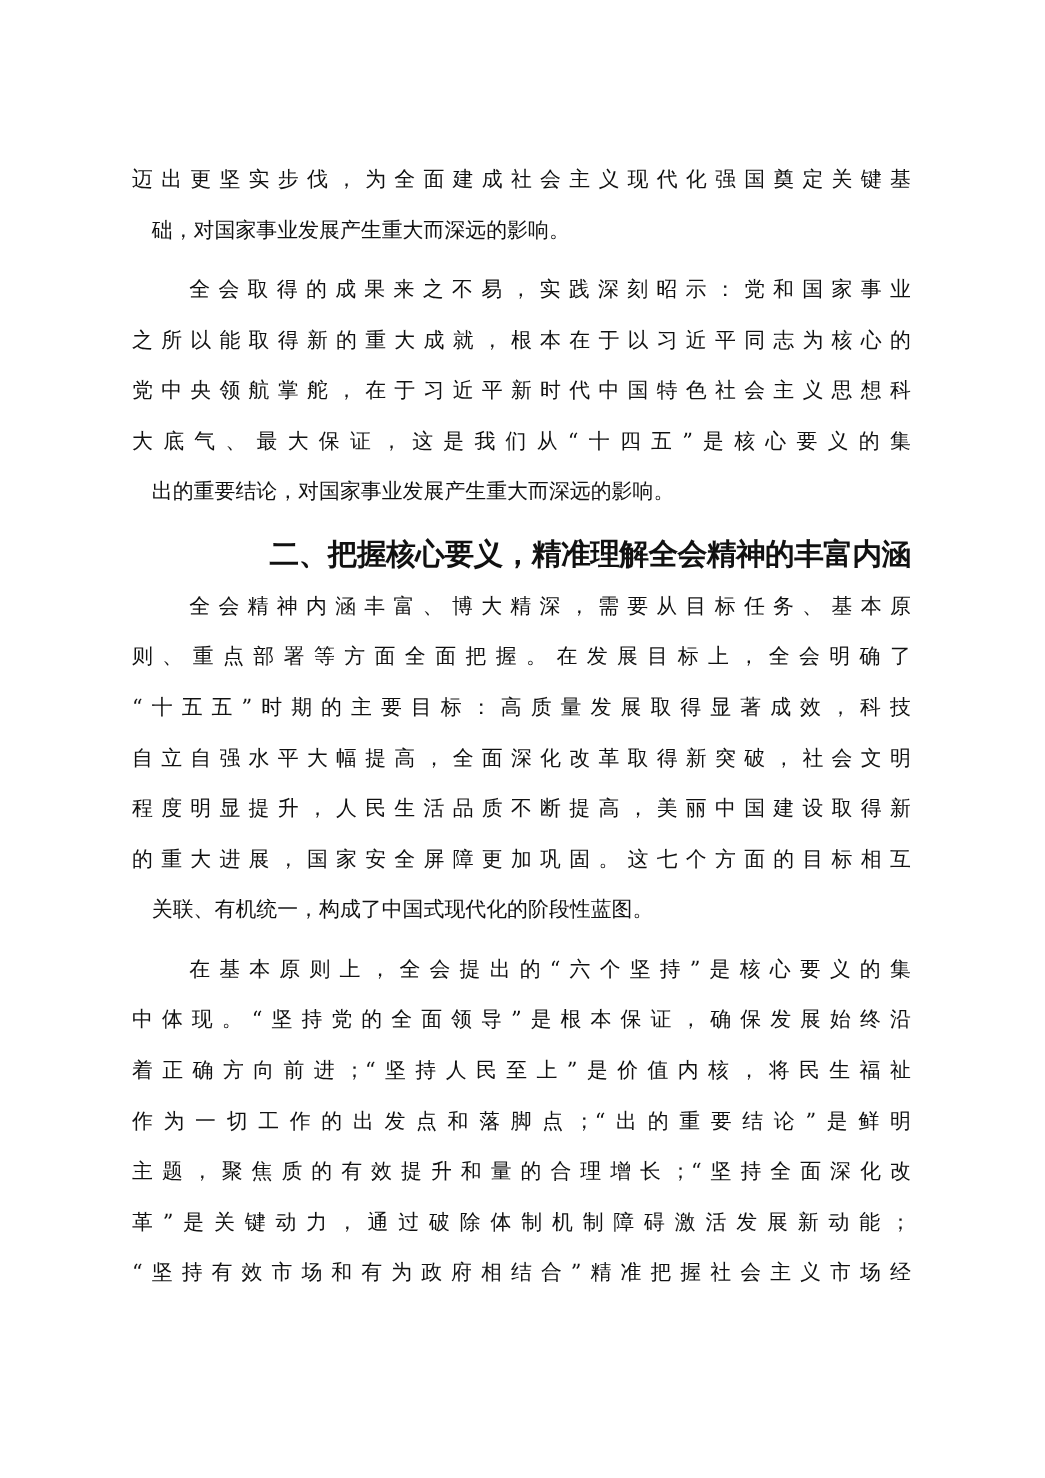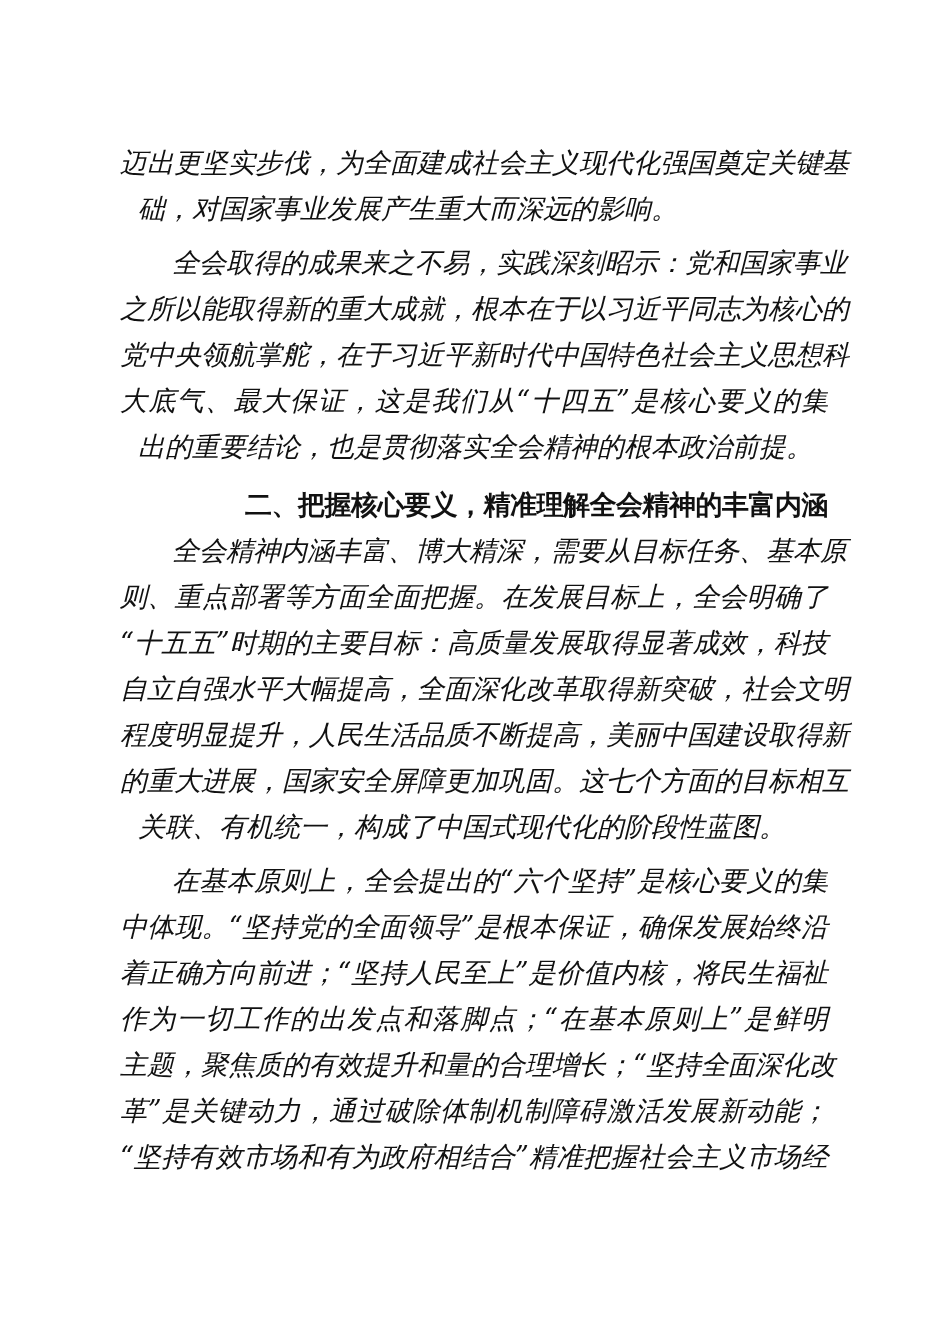--- a/index.html
+++ b/index.html
@@ -17,26 +17,25 @@
     }
     .page {
       position: absolute;
       left: 120px;
       top: 140px;
       width: 708px;
     }
     .line {
       height: 46px;
       line-height: 46px;
-      font-size: 27px;
+      font-size: 19px;
       white-space: nowrap;
       text-align: justify;
       text-align-last: justify;
       letter-spacing: 0px;
-      font-style: italic;
     }
     .line.last {
       text-align-last: left;
       margin-left: 18px;
     }
     .line.indent {
       padding-left: 52px;
     }
     .heading {
       height: 46px;
@@ -62,38 +61,38 @@
   <div class="paragraph">
     <div class="line">迈出更坚实步伐，为全面建成社会主义现代化强国奠定关键基</div>
     <div class="line last">础，对国家事业发展产生重大而深远的影响。</div>
   </div>
 
   <div class="paragraph">
     <div class="line indent">全会取得的成果来之不易，实践深刻昭示：党和国家事业</div>
     <div class="line">之所以能取得新的重大成就，根本在于以习近平同志为核心的</div>
     <div class="line">党中央领航掌舵，在于习近平新时代中国特色社会主义思想科</div>
     <div class="line">大底气、最大保证，这是我们从“十四五”是核心要义的集</div>
-    <div class="line last">出的重要结论，也是贯彻落实全会精神的根本政治前提。</div>
+    <div class="line last">出的重要结论，对国家事业发展产生重大而深远的影响。</div>
   </div>
 
   <div class="heading">二、把握核心要义，精准理解全会精神的丰富内涵</div>
 
   <div class="paragraph">
     <div class="line indent">全会精神内涵丰富、博大精深，需要从目标任务、基本原</div>
     <div class="line">则、重点部署等方面全面把握。在发展目标上，全会明确了</div>
     <div class="line">“十五五”时期的主要目标：高质量发展取得显著成效，科技</div>
     <div class="line">自立自强水平大幅提高，全面深化改革取得新突破，社会文明</div>
     <div class="line">程度明显提升，人民生活品质不断提高，美丽中国建设取得新</div>
     <div class="line">的重大进展，国家安全屏障更加巩固。这七个方面的目标相互</div>
     <div class="line last">关联、有机统一，构成了中国式现代化的阶段性蓝图。</div>
   </div>
 
   <div class="paragraph">
     <div class="line indent">在基本原则上，全会提出的“六个坚持”是核心要义的集</div>
     <div class="line">中体现。“坚持党的全面领导”是根本保证，确保发展始终沿</div>
     <div class="line">着正确方向前进；“坚持人民至上”是价值内核，将民生福祉</div>
-    <div class="line">作为一切工作的出发点和落脚点；“在基本原则上”是鲜明</div>
+    <div class="line">作为一切工作的出发点和落脚点；“出的重要结论”是鲜明</div>
     <div class="line">主题，聚焦质的有效提升和量的合理增长；“坚持全面深化改</div>
     <div class="line">革”是关键动力，通过破除体制机制障碍激活发展新动能；</div>
     <div class="line">“坚持有效市场和有为政府相结合”精准把握社会主义市场经</div>
   </div>
 
 </div>
 
 </body></html>

